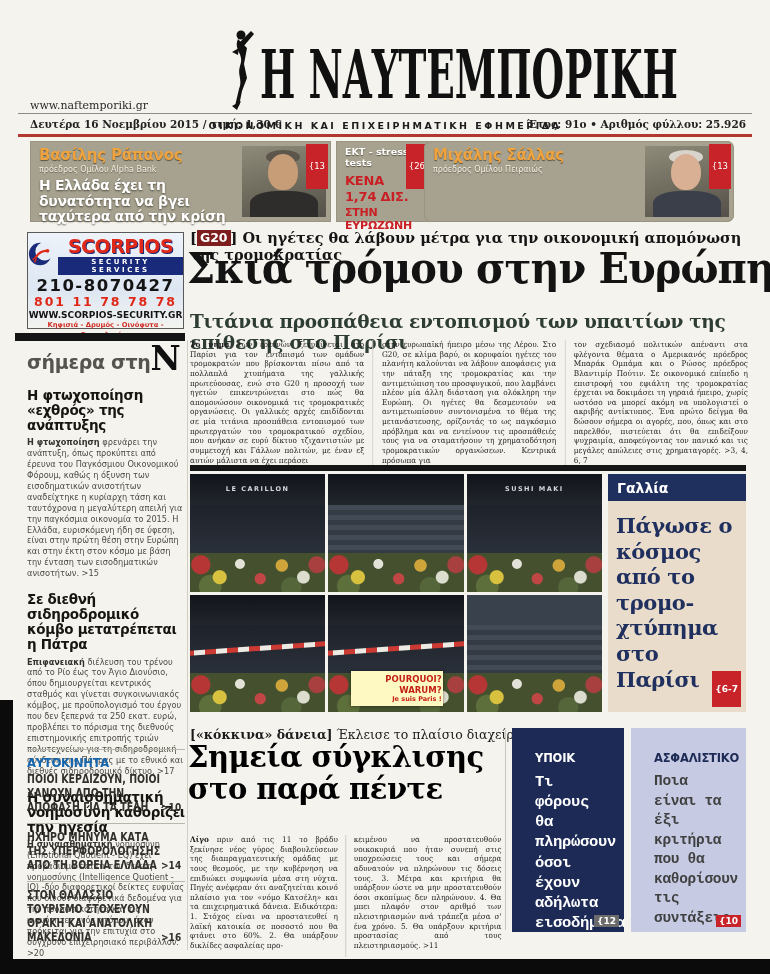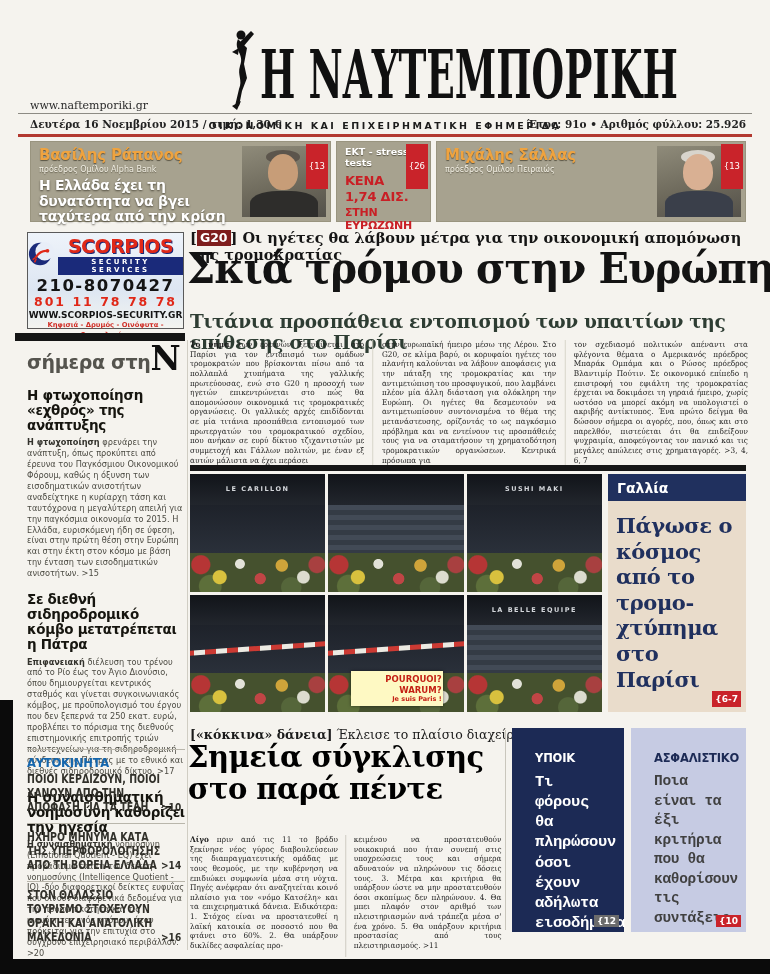--- a/index.html
+++ b/index.html
@@ -15,21 +15,21 @@
   .rule-top{left:18px;right:18px;top:113px;height:1px;background:#8d8b84;}
   .date-left{left:30px;top:118px;font:bold 10.5px "DejaVu Serif","Liberation Serif",serif;color:#222;}
   .date-center{left:0;right:0;top:120px;text-align:center;font-weight:bold;font-size:9.5px;letter-spacing:2.5px;color:#1c1c1c;}
   .date-right{right:24px;top:118px;font:bold 10.5px "DejaVu Serif","Liberation Serif",serif;color:#222;}
   .rule-red{left:18px;right:18px;top:134px;height:3px;background:#b2382f;}
 
   
   .tbox{top:141px;height:81px;background:#a7a28f;box-shadow:inset 0 0 0 1px #99947f;}
   .tbox1{left:30px;width:301px;}
   .tbox2{left:336px;width:95px;}
-  .tbox3{left:436px;width:310px;}
+  .tbox3{left:424px;width:310px;border-radius:7px;}
   .tbox .inner{position:absolute;left:9px;top:5px;right:96px;}
   .tbox2 .inner{right:6px;}
   .tname{color:#efa33f;font-weight:bold;font-size:15px;text-shadow:0 1px 1px rgba(40,35,20,.6);letter-spacing:-0.2px;}
   .trole{color:#f2efe4;font-size:8px;margin:1px 0 4px;text-shadow:0 1px 1px rgba(40,35,20,.5);}
   .thead{color:#fff;font-weight:bold;font-size:14px;line-height:1.12;letter-spacing:-0.3px;
          text-shadow:0 1px 2px rgba(30,28,18,.65);}
   .tkicker{color:#fff;font-weight:bold;font-size:9.5px;text-shadow:0 1px 1px rgba(40,35,20,.6);margin-bottom:5px;}
   .tred{color:#c91f25;font-weight:bold;font-size:13px;line-height:1.25;letter-spacing:-0.2px;}
   .tred.small{font-size:11px;}
   .pagetag{position:absolute;top:3px;right:3px;background:#c9232a;color:#fff;font-weight:normal;
@@ -124,21 +124,21 @@
   .cardboard .l1{color:#c42014;font-weight:bold;font-size:8.5px;line-height:1.2;}
   .cardboard .l3{color:#c42014;font-weight:bold;font-size:6.5px;line-height:1.3;}
 
   .panel{left:608px;top:474px;width:138px;height:238px;}
   .panel-header{height:27px;background:#20305e;color:#fff;display:flex;align-items:center;
                 padding-left:9px;font-weight:bold;font-size:14px;box-sizing:border-box;}
   .panel-body{position:relative;height:211px;background:#e9dccb;padding:12px 8px;box-sizing:border-box;}
   .panel-headline{font-family:"DejaVu Serif","Liberation Serif",serif;font-weight:bold;font-size:21px;
                   line-height:1.22;color:#20305e;letter-spacing:-0.4px;}
   .panel-page{position:absolute;bottom:5px;right:5px;background:#c9232a;color:#fff;font-weight:bold;
-              font-size:9px;padding:3px 3px;}
+              font-size:9px;padding:13px 3px;}
 
   
   .ss-kicker{left:190px;top:727px;font-family:"DejaVu Serif","Liberation Serif",serif;font-size:12.5px;color:#1a1a1a;}
   .ss-kicker .tagpart{font-weight:bold;}
   .ss-headline{left:188px;top:742px;width:300px;font-family:"DejaVu Serif","Liberation Serif",serif;
                font-weight:bold;font-size:29px;line-height:1.09;letter-spacing:-0.5px;color:#000000;}
   .ss-cols{left:190px;top:835px;width:335px;height:122px;overflow:hidden;display:flex;
            transform:scaleX(0.93);transform-origin:left top;}
   .sscol{flex:1;font:7.9px/1.22 "DejaVu Serif","Liberation Serif",serif;text-align:justify;color:#1e1e1e;}
   .sscol + .sscol{border-left:1px solid #ccc9bf;padding-left:8px;}
@@ -338,23 +338,20 @@
       <div class="mid dark"></div>
         <div class="tape"></div>
       <div class="flowers"></div>
       <div class="cardboard">
         <div class="l1">POURQUOI?</div>
         <div class="l1">WARUM?</div>
         <div class="l3">Je suis Paris !</div>
       </div>
     </div>
     <div class="photo">
-      <div class="awning">
-          <span>LA BELLE EQUIPE</span>
-        </div>
       <div class="mid"></div>
         <div class="flowers"></div>
     </div>
   </div>
 
   <div class="abs panel">
     <div class="panel-header">Γαλλία</div>
     <div class="panel-body">
       <div class="panel-headline">Πάγωσε ο κόσμος από το τρομο-χτύπημα στο Παρίσι</div>
       <div class="panel-page">{6-7</div>

